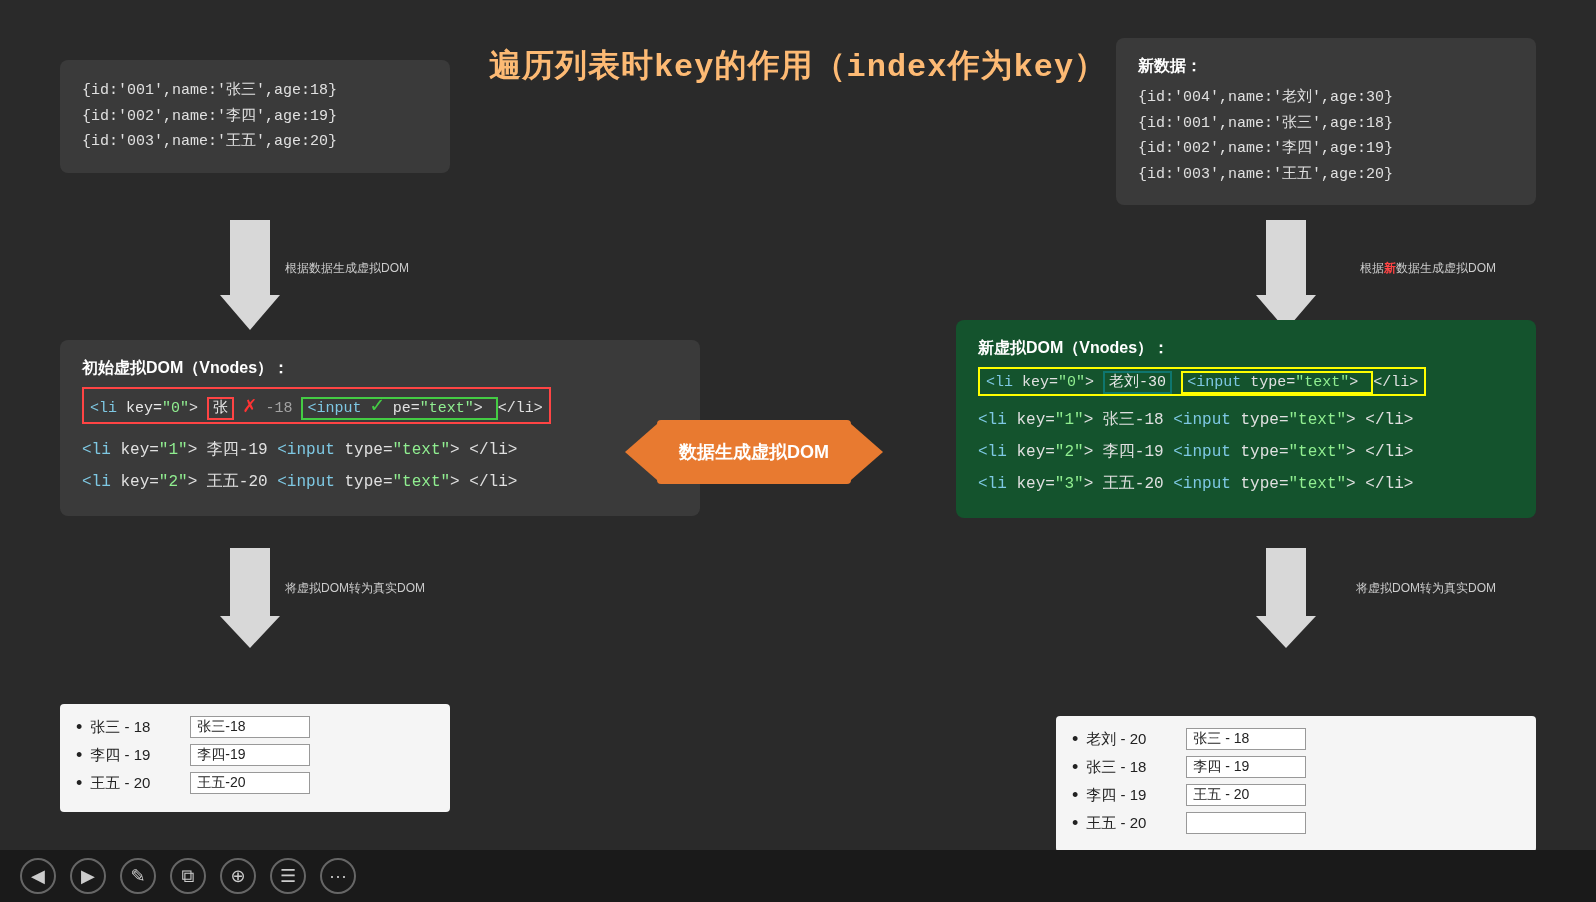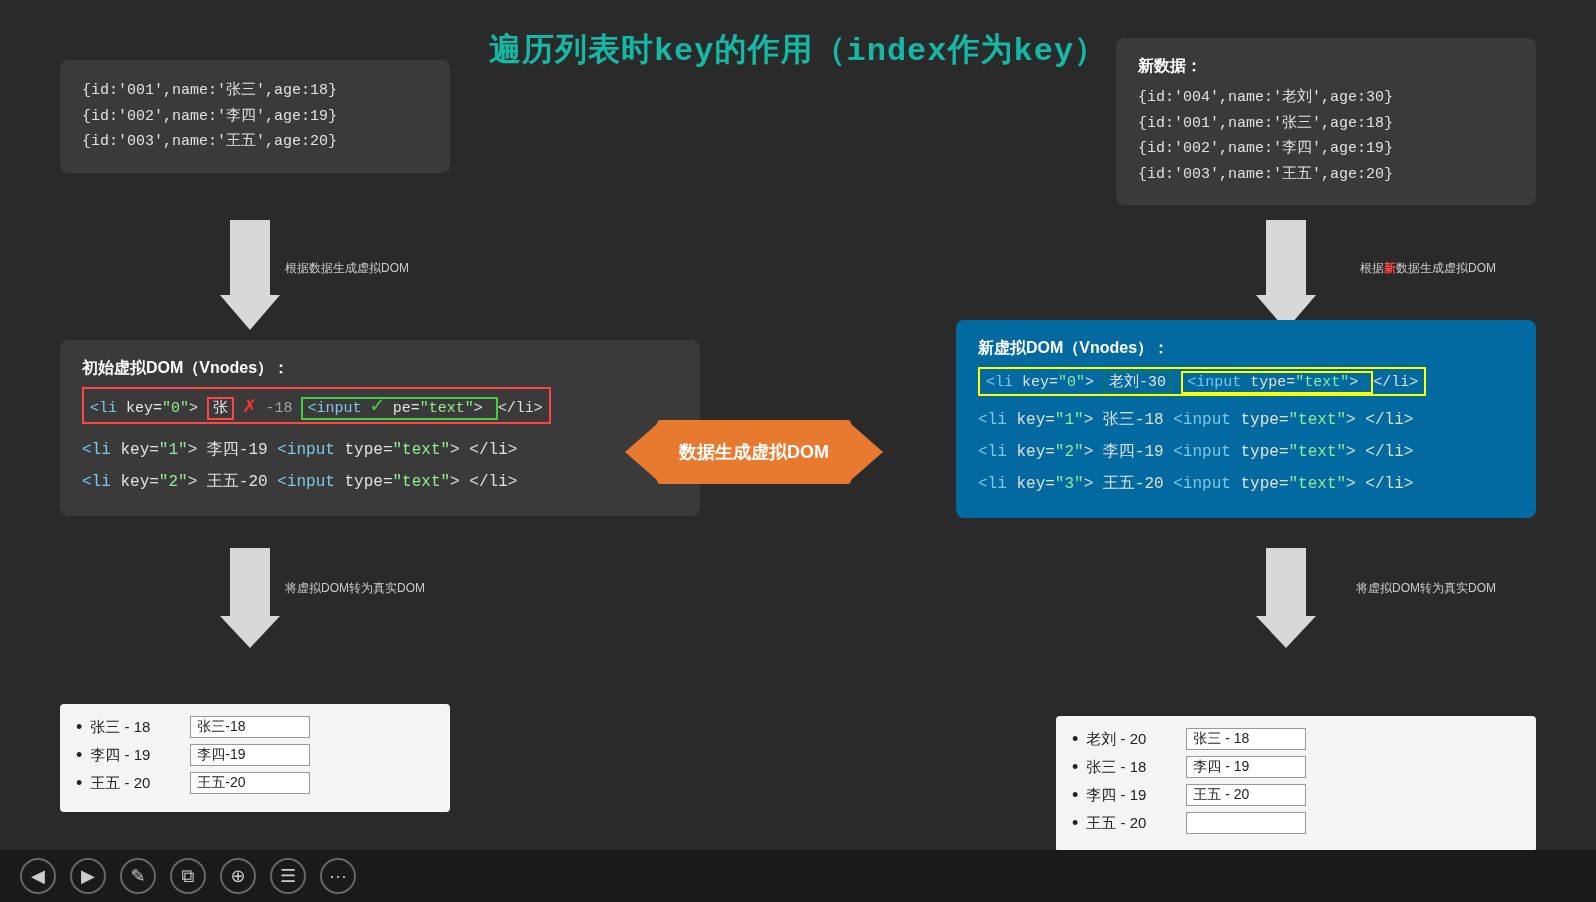--- a/index.html
+++ b/index.html
@@ -10,22 +10,22 @@
       font-family: 'Courier New', monospace;
       color: #ffffff;
       overflow: hidden;
       position: relative;
     }
 
     .page-title {
       text-align: center;
       font-size: 32px;
       font-weight: bold;
-      color: #14b8a6;
-      padding-top: 28px;
+      color: #fdba74;
+      padding-top: 44px;
       letter-spacing: 1px;
     }
 
     
     .code-box {
       background: #3a3a3a;
       border-radius: 8px;
       padding: 18px 22px;
       font-family: 'Courier New', monospace;
       font-size: 15px;
@@ -66,21 +66,21 @@
       left: 60px;
       width: 640px;
       background: #3a3a3a;
     }
 
     
     .new-vdom-box {
       top: 320px;
       right: 60px;
       width: 580px;
-      background: #0369a1;
+      background: #14532d;
     }
 
     
     .real-dom-left {
       position: absolute;
       bottom: 90px;
       left: 60px;
       width: 390px;
       background: #f5f5f5;
       border-radius: 4px;

